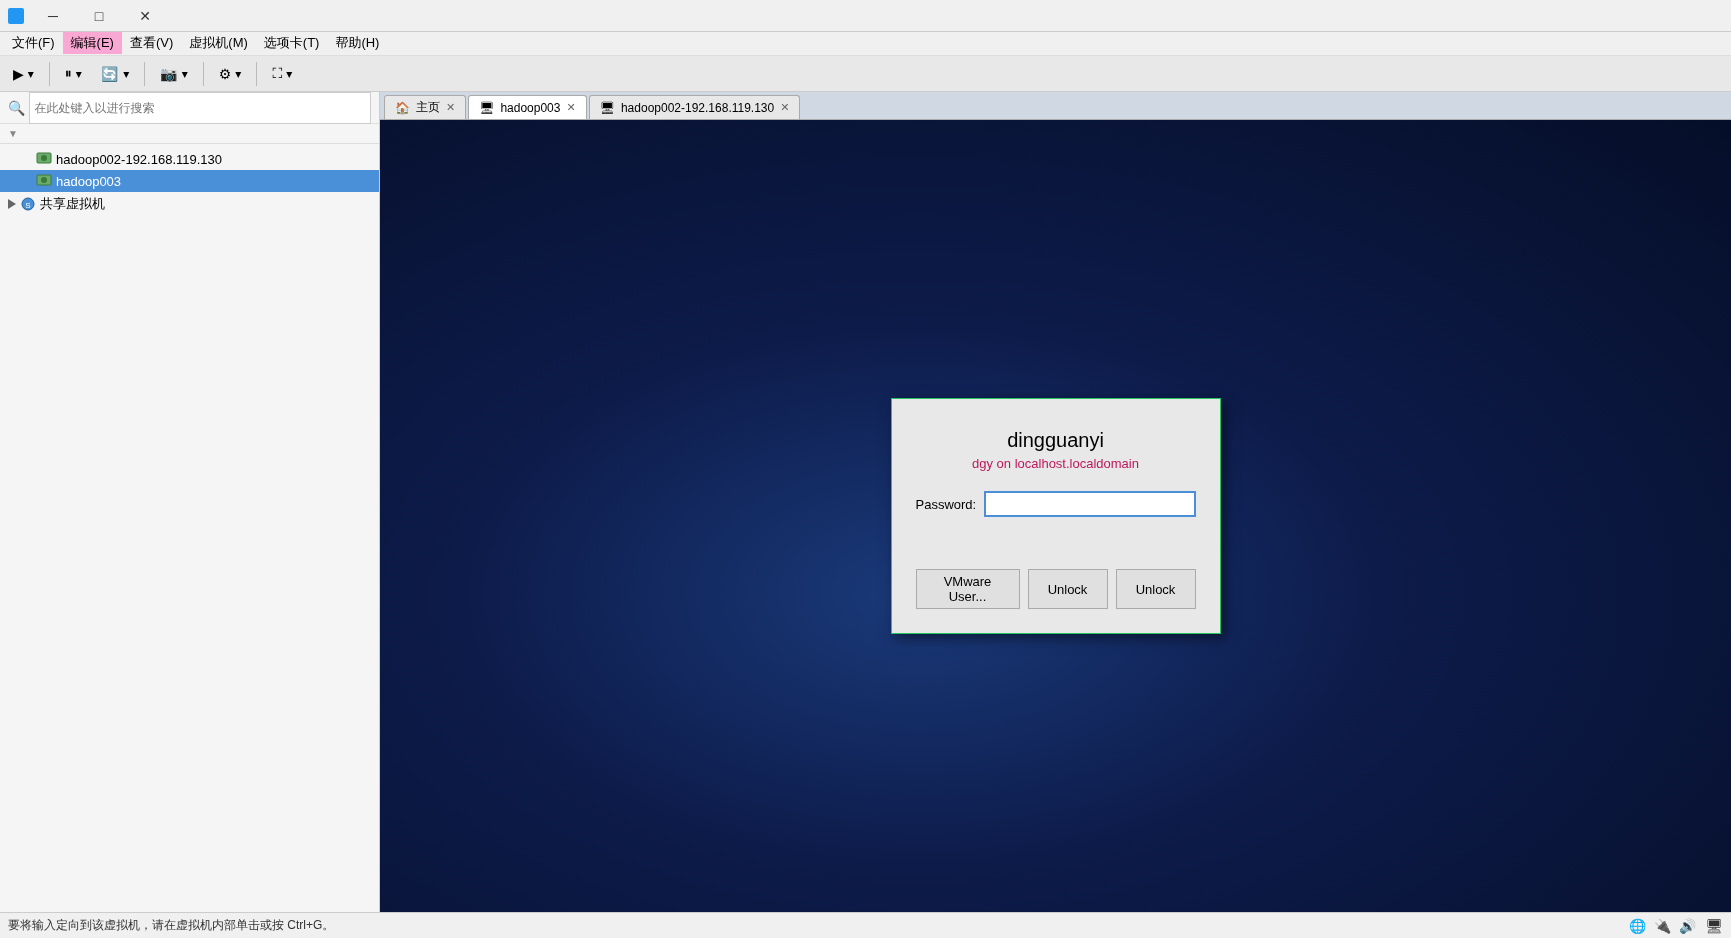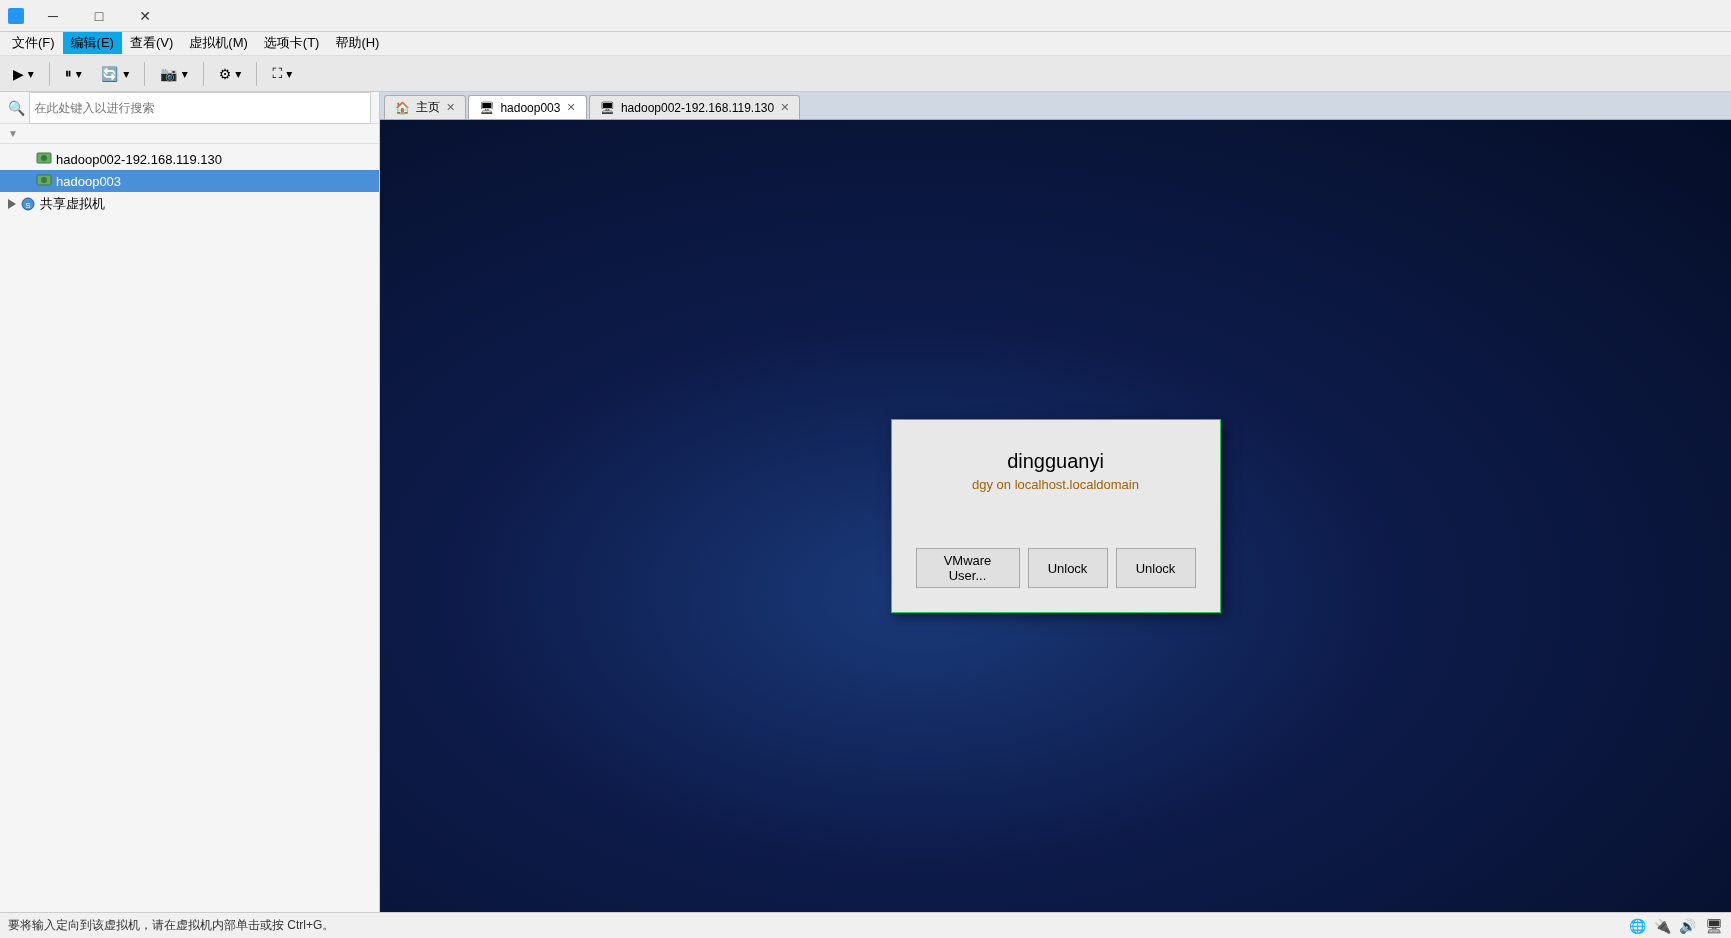--- a/index.html
+++ b/index.html
@@ -32,21 +32,21 @@
       padding: 0 4px;
       border-bottom: 1px solid #ddd;
     }
     .menu-item {
       padding: 2px 8px;
       cursor: pointer;
       font-size: 13px;
       color: #000;
       position: relative;
     }
-    .menu-item.active { background: #0ea5e9; }
+    .menu-item.active { background: #f9a8d4; }
 
     
     .toolbar {
       height: 36px;
       background: #e8e8e8;
       border-bottom: 1px solid #ccc;
       display: flex;
       align-items: center;
       padding: 0 4px;
       gap: 2px;
@@ -132,21 +132,21 @@
       width: 330px;
       background: #e8e8e8;
       border: 1px solid #22c55e;
       box-shadow: 4px 4px 12px rgba(0,0,0,0.5);
       padding: 30px 24px 24px;
       text-align: center;
       top: 50%; left: 50%;
       transform: translate(-50%, -50%);
     }
     .lock-dialog-username { font-size: 20px; font-weight: normal; color: #000; margin-bottom: 4px; }
-    .lock-dialog-subtitle { font-size: 13px; color: #a16207; margin-bottom: 20px; }
+    .lock-dialog-subtitle { font-size: 13px; color: #be185d; margin-bottom: 20px; }
     .lock-dialog-row { display: flex; align-items: center; margin-bottom: 16px; gap: 8px; }
     .lock-dialog-label { font-size: 13px; color: #000; white-space: nowrap; }
     .lock-dialog-input {
       flex: 1; height: 26px; border: 2px solid #4a90d9; outline: none;
       padding: 2px 4px; font-size: 13px; background: #fff;
     }
     .lock-dialog-buttons { display: flex; justify-content: center; gap: 8px; margin-top: 20px; }
     .lock-dialog-btn {
       padding: 4px 16px; background: #e0e0e0; border: 1px solid #aaa;
       cursor: pointer; font-size: 13px; min-width: 80px;
@@ -289,20 +289,24 @@
         <span class="tab-close">✕</span>
       </div>
     </div>
 
     <div class="vm-area">
       <div class="vm-bg"></div>
 
       <div class="lock-dialog">
         <div class="lock-dialog-username">dingguanyi</div>
         <div class="lock-dialog-subtitle">dgy on localhost.localdomain</div>
+        <div class="lock-dialog-row">
+          <label class="lock-dialog-label">Password:</label>
+          <input type="password" class="lock-dialog-input" value="" style="">
+        </div>
         <div style="height: 16px;"></div>
         <div class="lock-dialog-buttons">
           <button class="lock-dialog-btn">VMware User...</button>
           <button class="lock-dialog-btn">Unlock</button>
           <button class="lock-dialog-btn">Unlock</button>
         </div>
       </div>
     </div>
   </div>
 </div>

